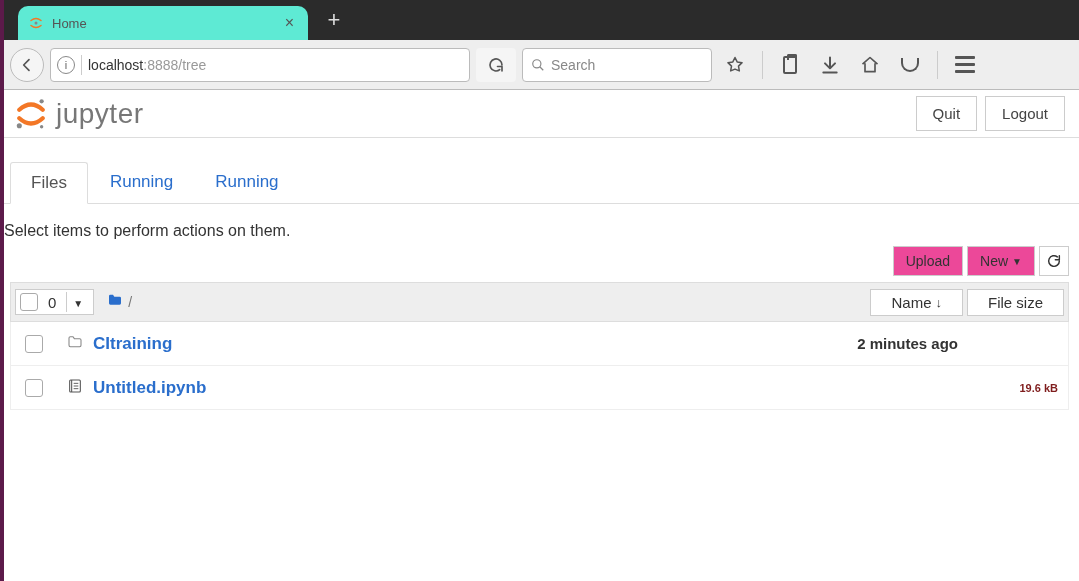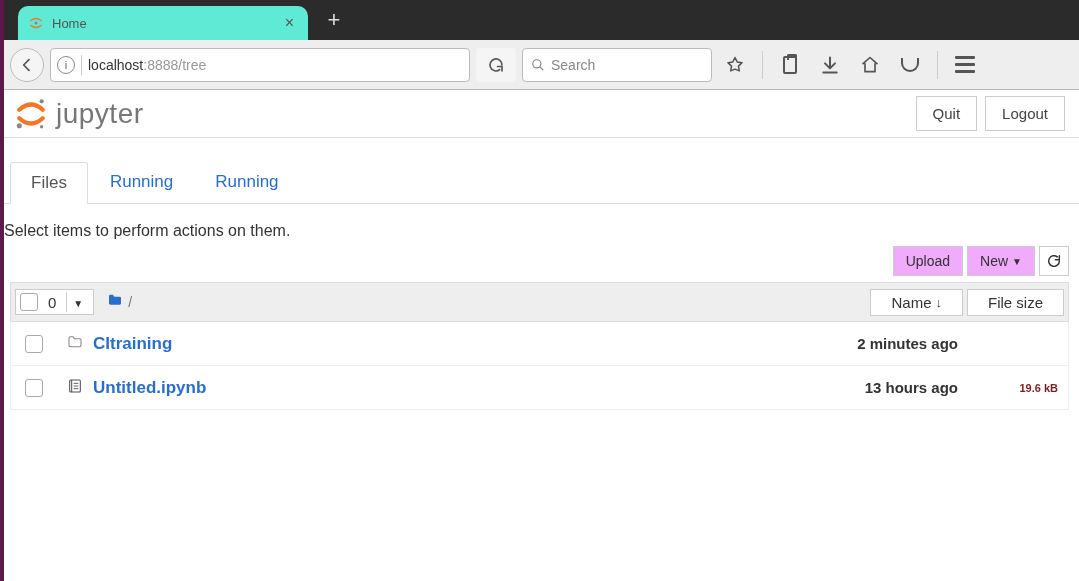--- a/index.html
+++ b/index.html
@@ -40,21 +40,21 @@
 
   
   .jp-tabs { display:flex; border-bottom:1px solid #ddd; padding: 24px 10px 0 10px; gap:2px;}
   .jp-tab { padding: 10px 20px; font-size:17px; cursor:pointer; color:#2a6ecc;}
   .jp-tab.active { color:#555; border:1px solid #ddd; border-bottom:1px solid #fff; border-radius:3px 3px 0 0; margin-bottom:-1px; background:#fff;}
 
   
   .jp-actionrow { display:flex; padding: 18px 0 0 0; font-size:16px;}
   .jp-instr { padding-left: 4px;}
   .jp-actionrow-right { margin-left:auto; padding: 20px 10px 6px 0; display:flex; gap:4px;}
-  .btn { border:1px solid #ccc; background:#f0abfc; padding:4px 12px; font-size:14px; color:#333; cursor:pointer; display:flex;align-items:center;gap:4px;}
+  .btn { border:1px solid #ccc; background:#ec4899; padding:4px 12px; font-size:14px; color:#333; cursor:pointer; display:flex;align-items:center;gap:4px;}
   .btn .caret { font-size:10px;}
   .icon-btn { border:1px solid #ccc; background:#fff; width:30px;height:30px;display:flex;align-items:center;justify-content:center;cursor:pointer;color:#333;}
 
   
   .jp-columns { display:flex; align-items:center; background:#eeeeee; border:1px solid #ddd; margin: 0 10px; height:40px;}
   .jp-col-select { display:flex; align-items:center; gap:6px; border:1px solid #ccc; background:#fff; margin:4px 0 4px 4px; padding:2px 4px;}
   .jp-checkbox { width:18px;height:18px;border:1px solid #aaa;border-radius:3px;background:#fff;}
   .jp-col-select .count { font-size:15px; padding:0 4px;}
   .jp-col-select .dropdown-part { border-left:1px solid #ccc; padding:2px 6px;}
   .bread-icon { color:#2a6ecc; margin-left:12px; font-size:17px;}
@@ -225,15 +225,14 @@
     <svg width="16" height="18" viewBox="0 0 24 24">
         <rect x="4" y="3" width="16" height="18" rx="1.5" stroke="#555" stroke-width="1.6" fill="none"></rect>
         <line x1="7" y1="3" x2="7" y2="21" stroke="#555" stroke-width="1.6"></line>
         <line x1="10" y1="8" x2="17" y2="8" stroke="#555" stroke-width="1.4"></line>
         <line x1="10" y1="12" x2="17" y2="12" stroke="#555" stroke-width="1.4"></line>
         <line x1="10" y1="16" x2="17" y2="16" stroke="#555" stroke-width="1.4"></line>
       </svg>
   </span>
   <a class="file-name">Untitled.ipynb</a>
   <div class="file-spacer"></div>
-  <div class="file-modified">13 hours ago</div>
   <div class="file-size">19.6 kB</div>
 </div>
 
 </body></html>

